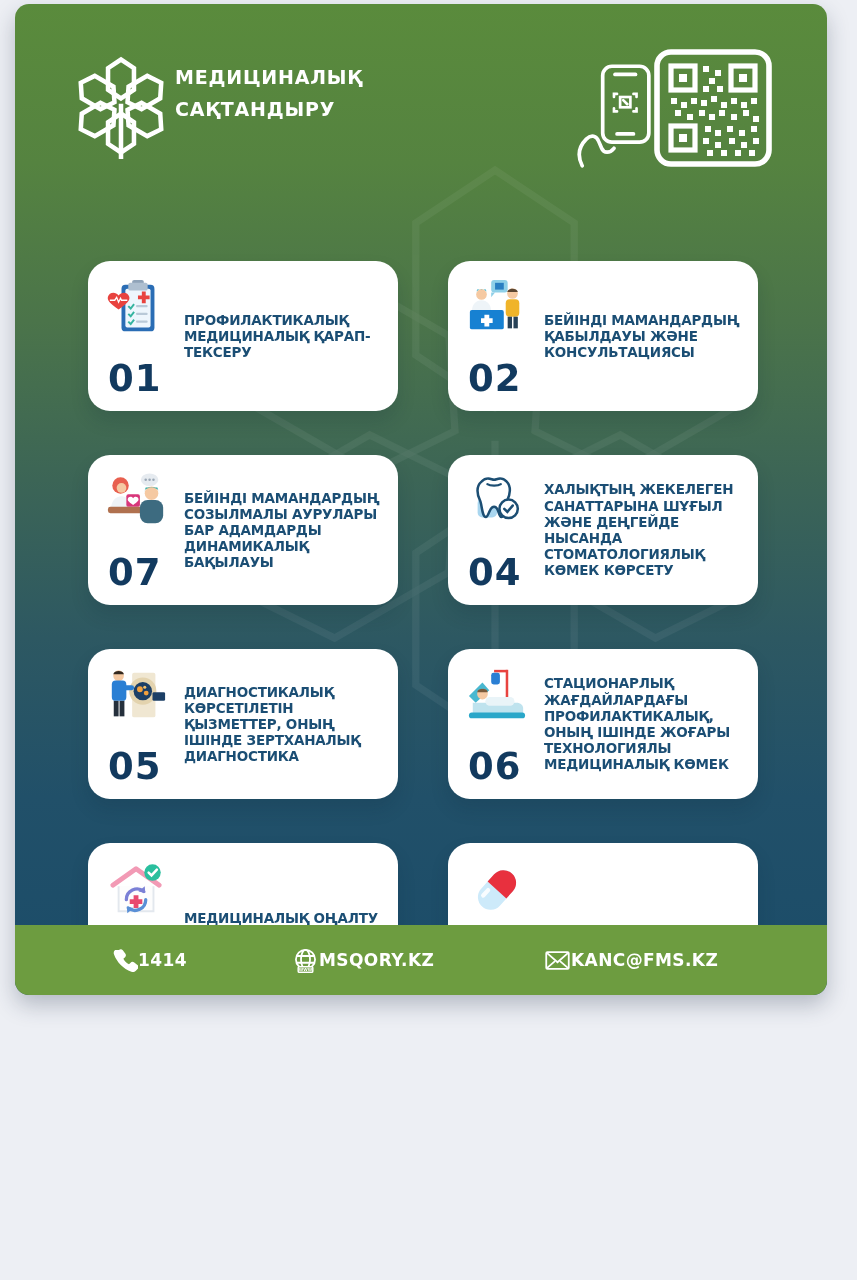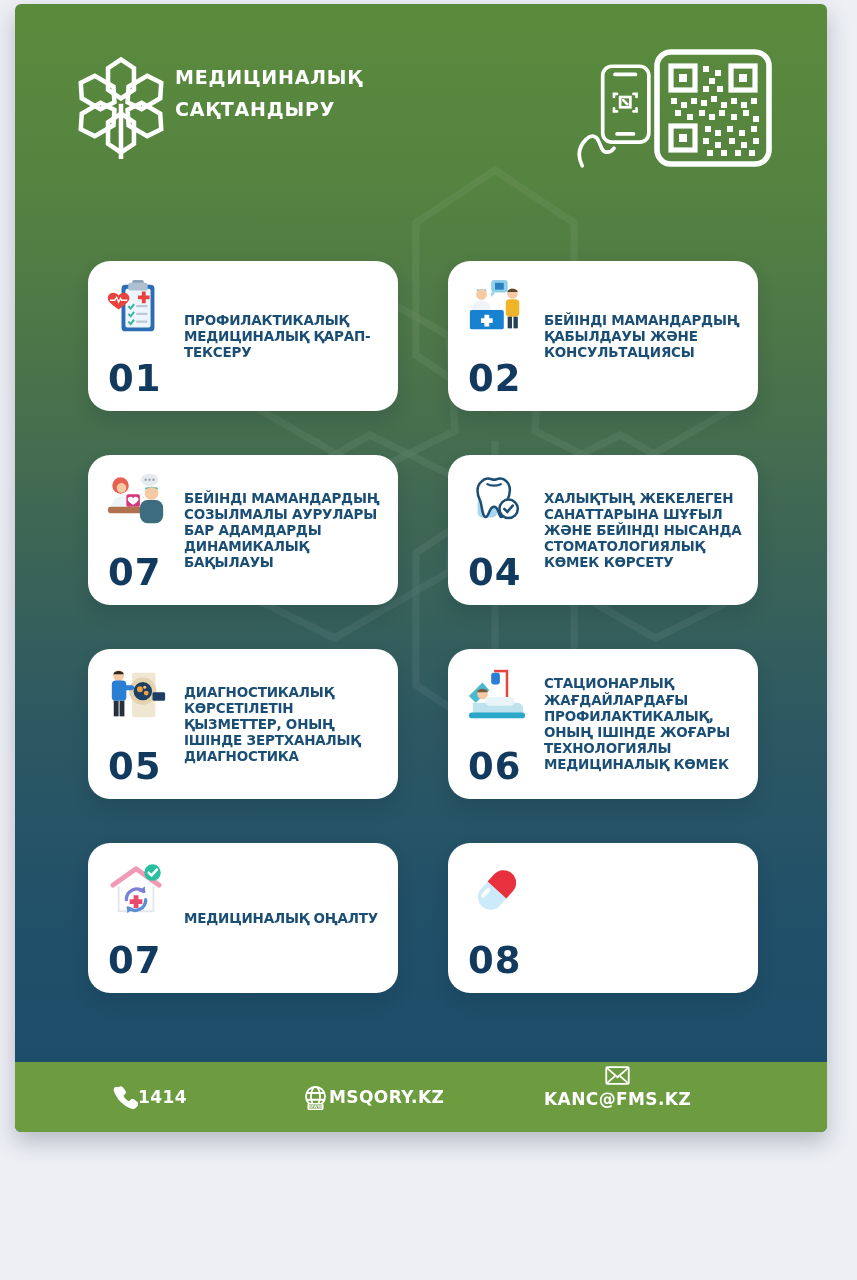--- a/index.html
+++ b/index.html
@@ -3,22 +3,22 @@
 <meta charset="utf-8">
 <style>
   html,body{margin:0;padding:0;}
   body{
     width:857px;height:1280px;position:relative;overflow:hidden;
     background:#edeff4;
     font-family:"DejaVu Sans","Liberation Sans",sans-serif;
   }
   
   .poster{
-    position:absolute;left:15px;top:4px;width:812px;height:1128px;
-    border-radius:6px;overflow:hidden;
+    position:absolute;left:15px;top:4px;width:812px;height:991px;
+    border-radius:14px;overflow:hidden;
     background:linear-gradient(180deg,
       #5a8b3c 0%, #558340 16%, #4b744a 32%, #3c6556 48%,
       #2d5862 64%, #215069 80%, #1b4c69 100%);
     box-shadow:0 10px 22px rgba(35,50,75,.28);
   }
   svg{display:block;}
   .watermark{
     position:absolute;left:150px;top:40px;width:660px;height:820px;
     color:rgba(255,255,255,.55);opacity:.10;stroke-width:1.1;
     pointer-events:none;
@@ -53,22 +53,22 @@
     color:#1b4e74;
   }
   
   .footer{
     position:absolute;left:0;bottom:0;width:100%;height:70px;background:#6d9c40;
   }
   .footer-item{position:absolute;top:0;height:70px;display:flex;align-items:center;}
   .footer-item .ficon{width:27px;height:27px;}
   .footer-item .ftext{color:#ffffff;font-weight:bold;font-size:17px;letter-spacing:.4px;}
   .f-phone{left:96px;}
-  .f-web{left:287px;}
-  .f-mail{left:529px;flex-direction:column;}
+  .f-web{left:277px;}
+  .f-mail{left:529px;}
 </style>
 </head>
 <body>
 
 <svg width="0" height="0" style="position:absolute">
   <defs>
     <g id="mlogo" fill="none" stroke="currentColor" stroke-linejoin="miter">
       <path d="M0,-7 L12,-15 L12,-35 L0,-43 L-12,-35 L-12,-15 Z"></path>
       <path d="M0,-7 L12,-15 L12,-35 L0,-43 L-12,-35 L-12,-15 Z" transform="rotate(60)"></path>
       <path d="M0,-7 L12,-15 L12,-35 L0,-43 L-12,-35 L-12,-15 Z" transform="rotate(120)"></path>
@@ -221,21 +221,21 @@
 
     <div class="card">
       <svg class="card-icon" viewBox="0 0 64 64">
         <rect x="12" y="28" width="20" height="20" rx="5" fill="#a9d6ef"></rect>
         <path d="M16 11c6-6 10-2 13-2s7-4 13 2c5 5 3.5 13.5.5 19.5-2 4-2 17-6 17-3.2 0-2.2-10.5-7.5-10.5S23.7 47.5 20.5 47.5c-4 0-4-13-6-17-3-6-4.5-14.5 1.5-19.5z" fill="#ffffff" stroke="#1c4e73" stroke-width="2.6" stroke-linejoin="round"></path>
         <path d="M22 13.5c3 2.2 11 2.2 14 0" stroke="#1c4e73" stroke-width="2.2" fill="none" stroke-linecap="round"></path>
         <circle cx="44" cy="39" r="9.5" fill="#ffffff" stroke="#1c4e73" stroke-width="2.6"></circle>
         <path d="M39.5 39l3.2 3.2 5.5-6.5" stroke="#1c4e73" stroke-width="2.6" fill="none" stroke-linecap="round"></path>
       </svg>
       <div class="card-number">04</div>
-      <div class="card-title">ХАЛЫҚТЫҢ ЖЕКЕЛЕГЕН САНАТТАРЫНА ШҰҒЫЛ ЖӘНЕ БЕЙІНДІ НЫСАНДА СТОМАТОЛОГИЯЛЫҚ КӨМЕК КӨРСЕТУ</div>
+      <div class="card-title">ХАЛЫҚТЫҢ ЖЕКЕЛЕГЕН САНАТТАРЫНА ШҰҒЫЛ ЖӘНЕ ДЕҢГЕЙДЕ НЫСАНДА СТОМАТОЛОГИЯЛЫҚ КӨМЕК КӨРСЕТУ</div>
     </div>
 
     <div class="card">
       <svg class="card-icon" viewBox="0 0 64 64">
         <rect x="27" y="8" width="24" height="46" rx="2" fill="#f0e7d2"></rect>
         <circle cx="38" cy="27" r="14" fill="#e3d3ae"></circle>
         <circle cx="38" cy="27" r="9.5" fill="#1c3f66"></circle>
         <circle cx="35" cy="25" r="3" fill="#f2a03d"></circle>
         <circle cx="41.5" cy="29" r="2.5" fill="#f2a03d"></circle>
         <circle cx="40" cy="23" r="1.6" fill="#f6c26b"></circle>

